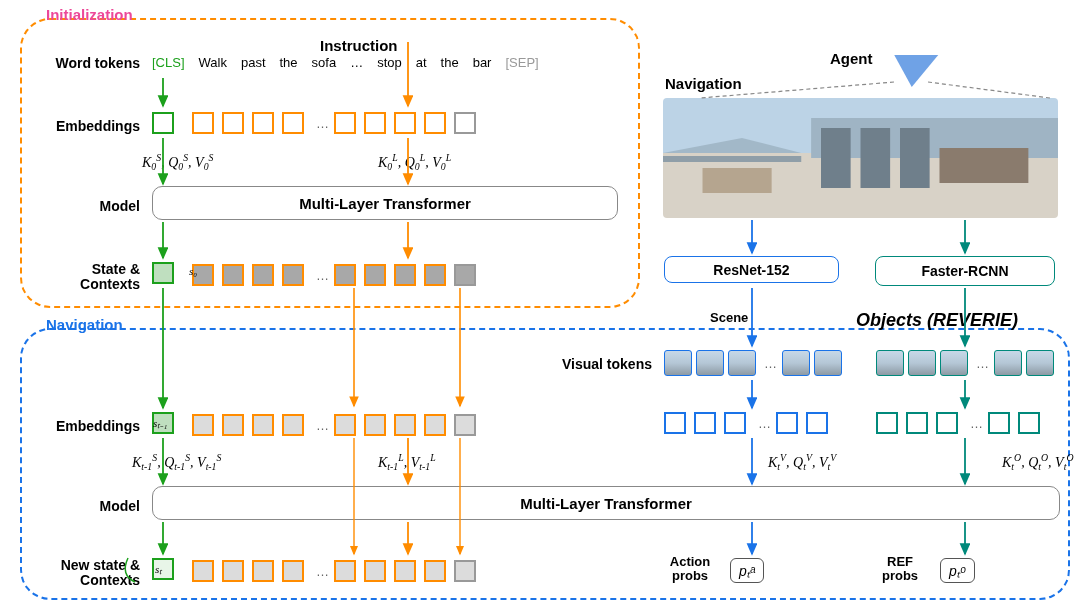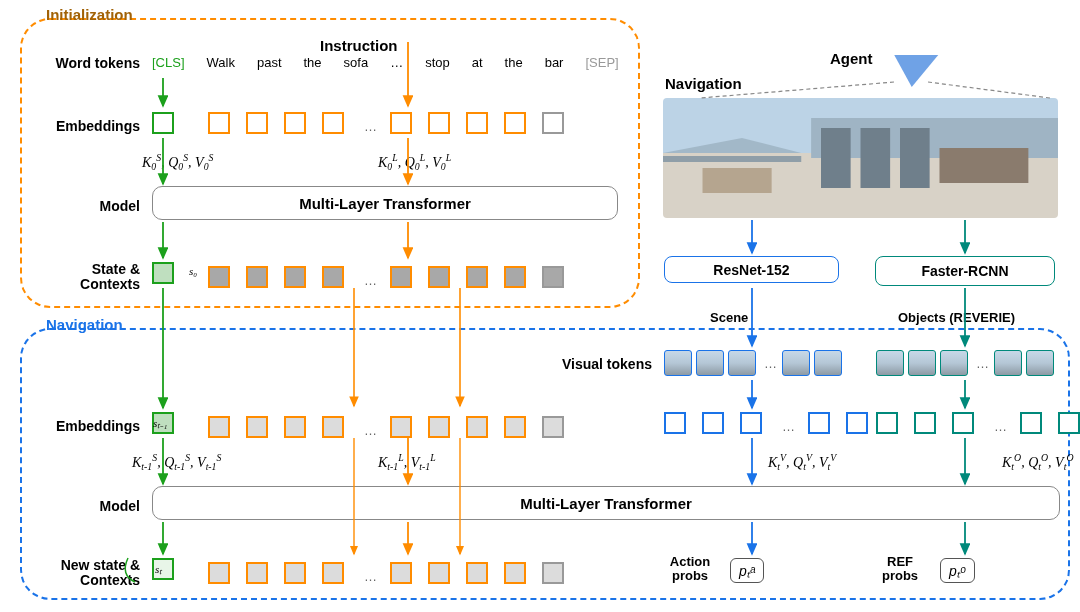--- a/index.html
+++ b/index.html
@@ -51,21 +51,21 @@
   }
   .token {
     display: inline-flex;
     align-items: center;
     justify-content: center;
     font-size: 13px;
     height: 24px;
     margin-right: 6px;
     padding: 0 4px;
   }
-  .token-group { position: absolute; display: flex; align-items: flex-end; gap: 8px; }
+  .token-group { position: absolute; display: flex; align-items: center; }
   .sq {
     width: 22px;
     height: 22px;
     border: 2px solid;
     display: inline-block;
     margin-right: 8px;
   }
   .sq-green { border-color: #1ca01c; background: #fff; }
   .sq-orange { border-color: #ff8c00; background: #fff; }
   .sq-gray   { border-color: #999;    background: #fff; }
@@ -161,21 +161,21 @@
   }
   sup, sub { font-size: 70%; }
   svg.arrows { position: absolute; left: 0; top: 0; pointer-events: none; }
 </style>
 </head>
 <body>
 
 <div class="init-box"></div>
 <div class="nav-box"></div>
 
-<div class="section-label" style="left:46px; top:6px; color:#a16207;">Initialization</div>
+<div class="section-label" style="left:46px; top:6px; color:#ec4899;">Initialization</div>
 <div class="section-label" style="left:46px; top:316px; color:#1a73e8;">Navigation</div>
 
 <div class="header-label" style="left:320px; top:22px;margin-top:15px;">Instruction</div>
 
 <div class="row-label" style="left:20px; top:55px;">Word tokens</div>
 <div class="row-label" style="left:20px; top:118px;">Embeddings</div>
 <div class="row-label" style="left:20px; top:198px;">Model</div>
 <div class="row-label" style="left:20px; top:262px; white-space:pre-line; line-height:1.1;">State &amp;
 Contexts</div>
 <div class="row-label" style="left:20px; top:418px;">Embeddings</div>
@@ -252,21 +252,21 @@
     <rect x="40" y="70" width="70" height="25" fill="#b5a58f"></rect>
     <rect x="0" y="58" width="140" height="6" fill="#8f9ea8"></rect>
     <polygon points="0,55 80,40 140,55" fill="#a2b8c8"></polygon>
   </svg>
 </div>
 
 <div class="module-box" style="left:664px; top:256px; width:175px; height:27px; border-color:#1a73e8;">ResNet-152</div>
 <div class="module-box" style="left:875px; top:256px; width:180px; height:30px; border-color:#00897b;">Faster-RCNN</div>
 
 <div class="header-label" style="left:710px; top:310px; font-size:13px;">Scene</div>
-<div class="header-label" style="left:898px; top:310px; font-size:13px;">Objects (REVERIE)</div>
+<div class="header-label" style="left:856px; top:310px; font-size:18px;font-style:italic;">Objects (REVERIE)</div>
 
 <div class="header-label" style="left:542px; top:356px; font-size:14px; text-align:right; width:110px;">Visual tokens</div>
 
 <div class="thumb-row" style="left:664px; top:350px;">
   <span class="thumb thumb-blue"></span>
   <span class="thumb thumb-blue"></span>
   <span class="thumb thumb-blue"></span>
   <span class="dots">…</span>
   <span class="thumb thumb-blue"></span>
   <span class="thumb thumb-blue"></span>

